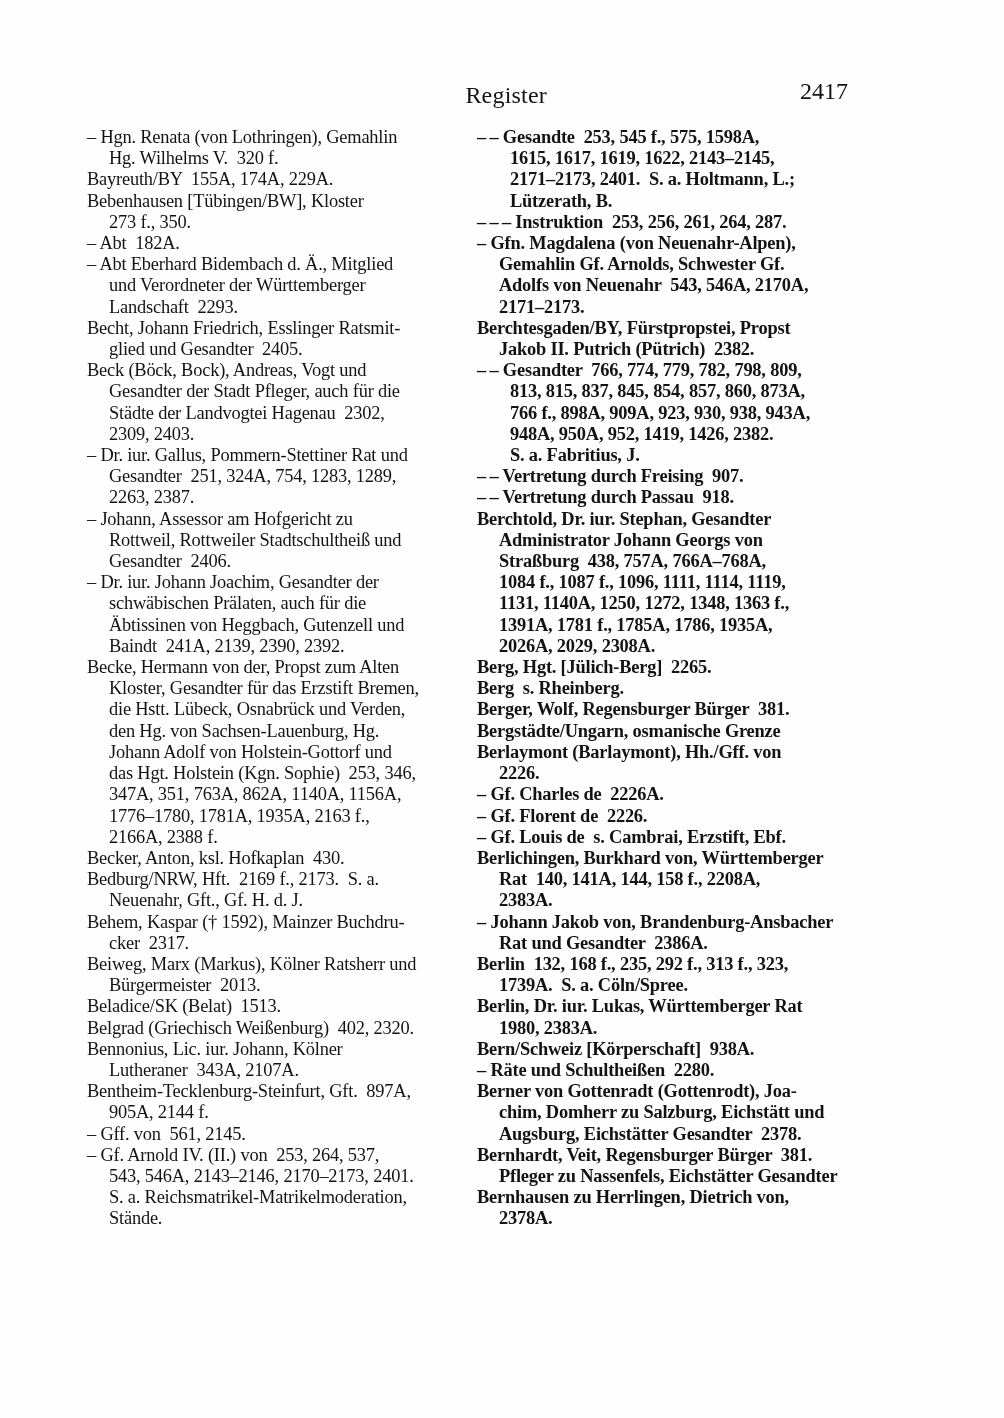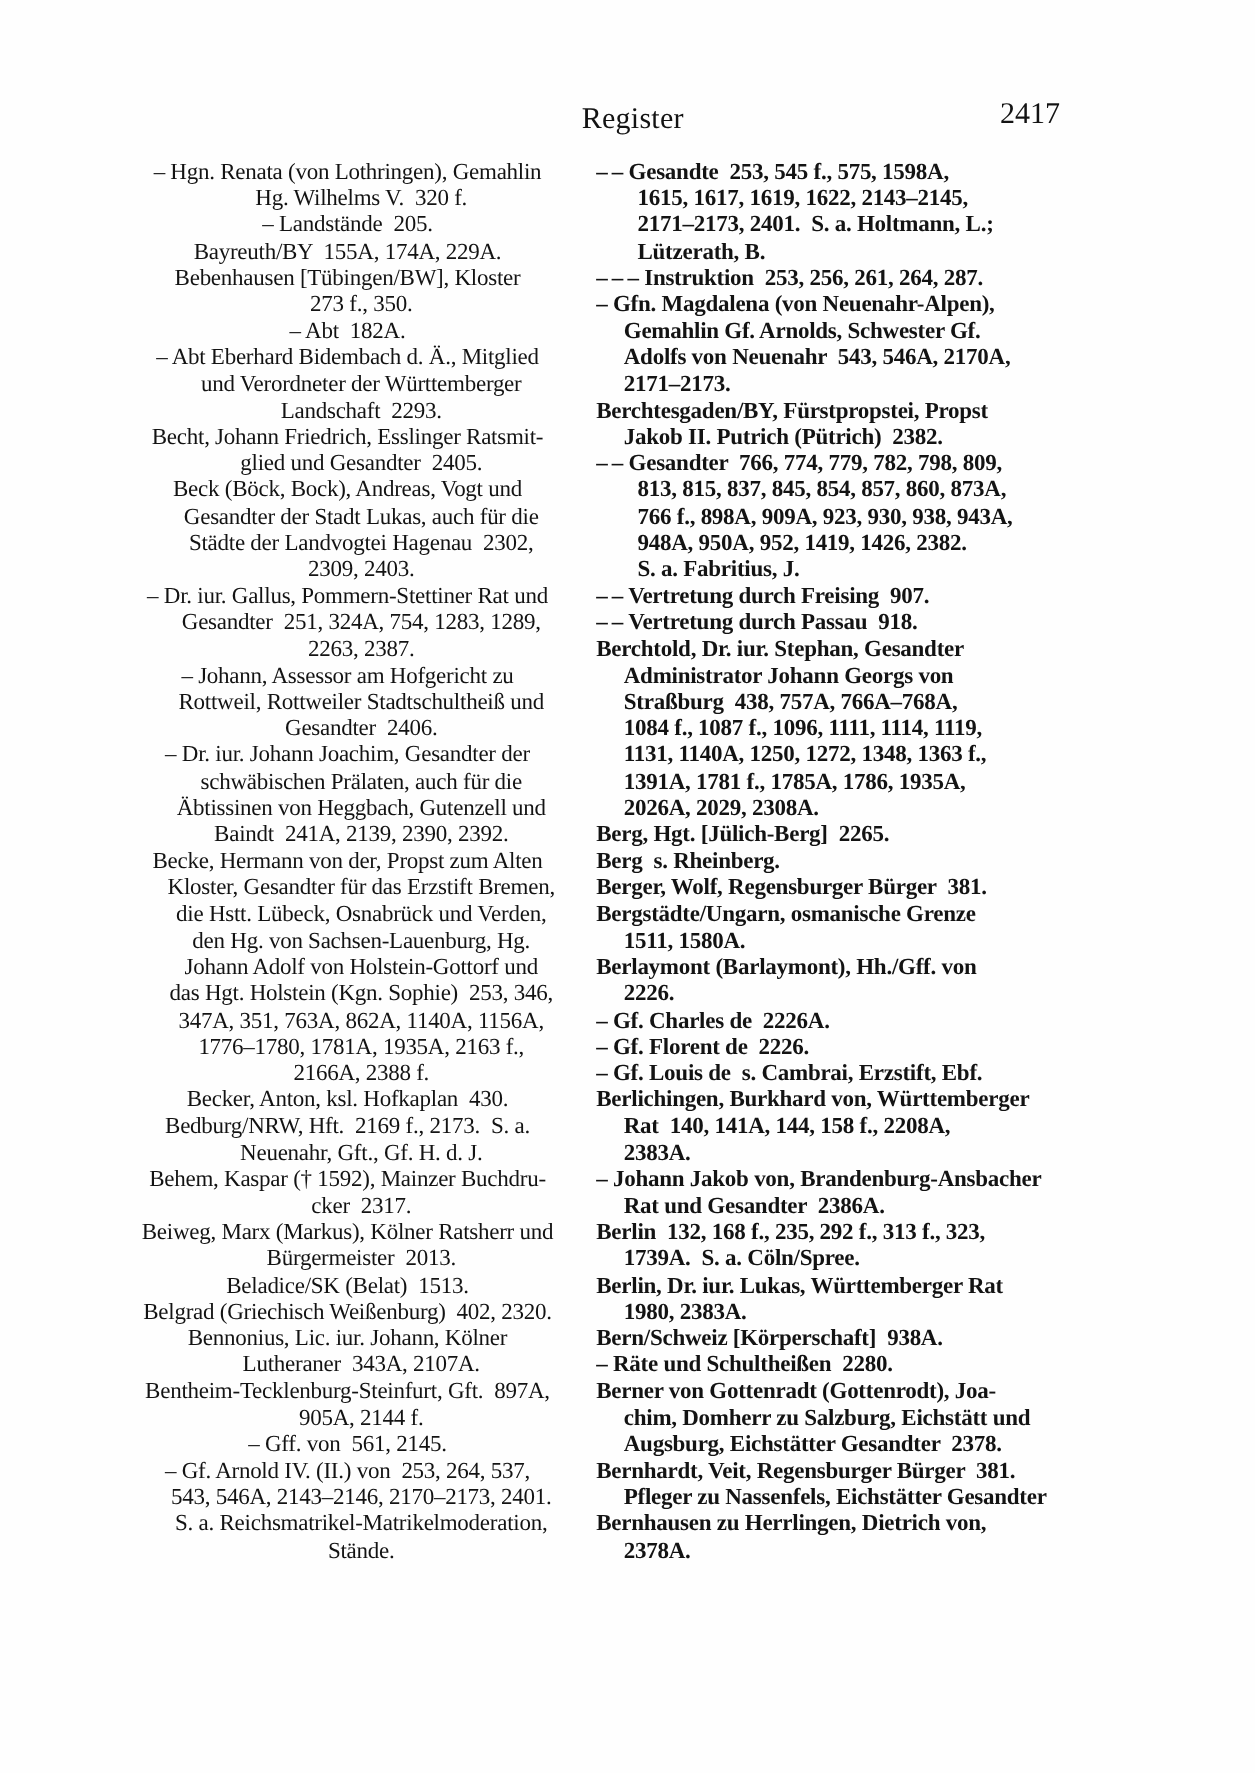--- a/index.html
+++ b/index.html
@@ -26,53 +26,52 @@
   .page-number {
     position: absolute;
     top: 78px; left: 698px; width: 150px;
     text-align: right;
     font-size: 24px;
   }
   .col {
     position: absolute;
     top: 127px;
   }
-  .col-left  { left: 87px;  width: 382px; text-align: center; }
+  .col-left  { left: 87px;  width: 382px; }
   .col-right { left: 477px; width: 400px; font-weight: bold; }
   .line {
     white-space: pre;
     font-size: 18.4px;
     line-height: 21.2px;
     letter-spacing: -0.2px;
   }
   .i1 { padding-left: 22px; }
   .i2 { padding-left: 33px; }
 </style>
 </head>
 <body>
 
 <div class="page">
   <span class="running-title">Register</span>
   <span class="page-number">2417</span>
 
   <div class="col col-left">
       <div class="line">– Hgn. Renata (von Lothringen), Gemahlin</div>
       <div class="line i1">Hg. Wilhelms V.  320 f.</div>
-      <div class="line">– Landstände  205.</div>
       <div class="line">Bayreuth/BY  155A, 174A, 229A.</div>
       <div class="line">Bebenhausen [Tübingen/BW], Kloster</div>
       <div class="line i1">273 f., 350.</div>
       <div class="line">– Abt  182A.</div>
       <div class="line">– Abt Eberhard Bidembach d. Ä., Mitglied</div>
       <div class="line i1">und Verordneter der Württemberger</div>
       <div class="line i1">Landschaft  2293.</div>
       <div class="line">Becht, Johann Friedrich, Esslinger Ratsmit-</div>
       <div class="line i1">glied und Gesandter  2405.</div>
       <div class="line">Beck (Böck, Bock), Andreas, Vogt und</div>
-      <div class="line i1">Gesandter der Stadt Lukas, auch für die</div>
+      <div class="line i1">Gesandter der Stadt Pfleger, auch für die</div>
       <div class="line i1">Städte der Landvogtei Hagenau  2302,</div>
       <div class="line i1">2309, 2403.</div>
       <div class="line">– Dr. iur. Gallus, Pommern-Stettiner Rat und</div>
       <div class="line i1">Gesandter  251, 324A, 754, 1283, 1289,</div>
       <div class="line i1">2263, 2387.</div>
       <div class="line">– Johann, Assessor am Hofgericht zu</div>
       <div class="line i1">Rottweil, Rottweiler Stadtschultheiß und</div>
       <div class="line i1">Gesandter  2406.</div>
       <div class="line">– Dr. iur. Johann Joachim, Gesandter der</div>
       <div class="line i1">schwäbischen Prälaten, auch für die</div>
@@ -130,21 +129,20 @@
       <div class="line i1">Administrator Johann Georgs von</div>
       <div class="line i1">Straßburg  438, 757A, 766A–768A,</div>
       <div class="line i1">1084 f., 1087 f., 1096, 1111, 1114, 1119,</div>
       <div class="line i1">1131, 1140A, 1250, 1272, 1348, 1363 f.,</div>
       <div class="line i1">1391A, 1781 f., 1785A, 1786, 1935A,</div>
       <div class="line i1">2026A, 2029, 2308A.</div>
       <div class="line">Berg, Hgt. [Jülich-Berg]  2265.</div>
       <div class="line">Berg  s. Rheinberg.</div>
       <div class="line">Berger, Wolf, Regensburger Bürger  381.</div>
       <div class="line">Bergstädte/Ungarn, osmanische Grenze</div>
-      <div class="line i1">1511, 1580A.</div>
       <div class="line">Berlaymont (Barlaymont), Hh./Gff. von</div>
       <div class="line i1">2226.</div>
       <div class="line">– Gf. Charles de  2226A.</div>
       <div class="line">– Gf. Florent de  2226.</div>
       <div class="line">– Gf. Louis de  s. Cambrai, Erzstift, Ebf.</div>
       <div class="line">Berlichingen, Burkhard von, Württemberger</div>
       <div class="line i1">Rat  140, 141A, 144, 158 f., 2208A,</div>
       <div class="line i1">2383A.</div>
       <div class="line">– Johann Jakob von, Brandenburg-Ansbacher</div>
       <div class="line i1">Rat und Gesandter  2386A.</div>

